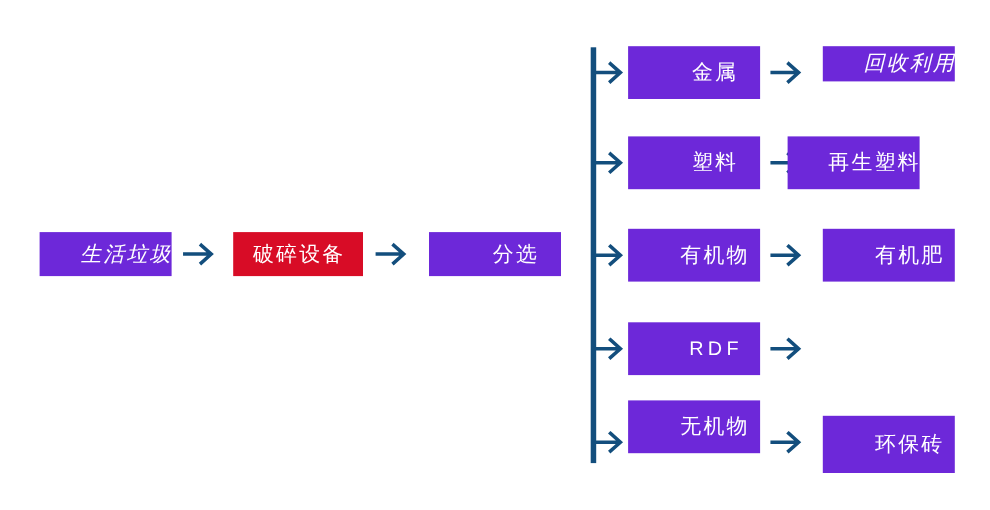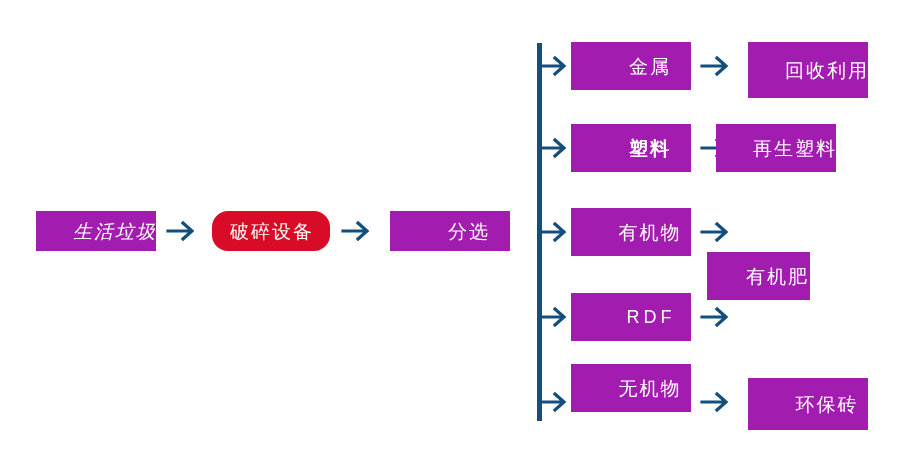--- a/index.html
+++ b/index.html
@@ -30,21 +30,21 @@
     justify-content: center;
     box-sizing: border-box;
     color: #ffffff;
     font-size: 19px;
     letter-spacing: 2px;
     text-indent: 2px;
     line-height: 1;
     white-space: nowrap;
     font-family: "Liberation Sans", "DejaVu Sans", sans-serif;
   }
-  .node.blue { background: #a21caf; padding-left: 36px; }
+  .node.blue { background: #6d28d9; padding-left: 36px; }
   .node.red  { background: #d80c26; }
 
   .node.latin {
     letter-spacing: 4px;
     text-indent: 4px;
     font-size: 18px;
     text-align: right;
   }
 
   .arrow {
@@ -70,56 +70,56 @@
 <body>
 
 <div id="canvas">
 
   <div class="node blue" style="left:36px; top:211px; width:120px; height:40px;font-style:italic;">生活垃圾</div>
 
   <svg class="arrow" style="left:166px; top:216px;" viewBox="0 0 34 30">
     <path d="M2 15 H24 M17 7 L26 15 L17 23" fill="none" stroke="#134e7d" stroke-width="3.2" stroke-linecap="square" stroke-linejoin="miter"></path>
   </svg>
 
-  <div class="node red" style="left:212px; top:211px; width:118px; height:40px;border-radius:16px;">破碎设备</div>
+  <div class="node red" style="left:212px; top:211px; width:118px; height:40px;">破碎设备</div>
 
   <svg class="arrow" style="left:341px; top:216px;" viewBox="0 0 34 30">
     <path d="M2 15 H24 M17 7 L26 15 L17 23" fill="none" stroke="#134e7d" stroke-width="3.2" stroke-linecap="square" stroke-linejoin="miter"></path>
   </svg>
 
   <div class="node blue" style="left:390px; top:211px; width:120px; height:40px;">分选</div>
 
   <div class="trunk" style="left:537px; top:43px; width:5px; height:378px;"></div>
 
   <svg class="branch-arrow" style="left:540px; top:53px;" viewBox="0 0 32 26">
     <path d="M0 13 H22 M15 5 L24 13 L15 21" fill="none" stroke="#134e7d" stroke-width="3.2" stroke-linecap="square" stroke-linejoin="miter"></path>
   </svg>
   <div class="node blue" style="left:571px; top:42px; width:120px; height:48px;">金属</div>
   <svg class="arrow" style="left:700px; top:51px;" viewBox="0 0 34 30">
     <path d="M2 15 H24 M17 7 L26 15 L17 23" fill="none" stroke="#134e7d" stroke-width="3.2" stroke-linecap="square" stroke-linejoin="miter"></path>
   </svg>
-  <div class="node blue" style="left:748px; top:42px; width:120px; height:56px;">回收利用</div>
+  <div class="node blue" style="left:748px; top:42px; width:120px; height:32px;font-style:italic;">回收利用</div>
 
   <svg class="branch-arrow" style="left:540px; top:135px;" viewBox="0 0 32 26">
     <path d="M0 13 H22 M15 5 L24 13 L15 21" fill="none" stroke="#134e7d" stroke-width="3.2" stroke-linecap="square" stroke-linejoin="miter"></path>
   </svg>
-  <div class="node blue" style="left:571px; top:124px; width:120px; height:48px;font-weight:bold;">塑料</div>
+  <div class="node blue" style="left:571px; top:124px; width:120px; height:48px;">塑料</div>
   <svg class="arrow" style="left:700px; top:133px;" viewBox="0 0 34 30">
     <path d="M2 15 H24 M17 7 L26 15 L17 23" fill="none" stroke="#134e7d" stroke-width="3.2" stroke-linecap="square" stroke-linejoin="miter"></path>
   </svg>
   <div class="node blue" style="left:716px; top:124px; width:120px; height:48px;">再生塑料</div>
 
   <svg class="branch-arrow" style="left:540px; top:219px;" viewBox="0 0 32 26">
     <path d="M0 13 H22 M15 5 L24 13 L15 21" fill="none" stroke="#134e7d" stroke-width="3.2" stroke-linecap="square" stroke-linejoin="miter"></path>
   </svg>
   <div class="node blue" style="left:571px; top:208px; width:120px; height:48px;">有机物</div>
   <svg class="arrow" style="left:700px; top:217px;" viewBox="0 0 34 30">
     <path d="M2 15 H24 M17 7 L26 15 L17 23" fill="none" stroke="#134e7d" stroke-width="3.2" stroke-linecap="square" stroke-linejoin="miter"></path>
   </svg>
-  <div class="node blue" style="left:707px; top:208px; width:103px; height:48px;margin-top:44px;">有机肥</div>
+  <div class="node blue" style="left:748px; top:208px; width:120px; height:48px;">有机肥</div>
 
   <svg class="branch-arrow" style="left:540px; top:304px;" viewBox="0 0 32 26">
     <path d="M0 13 H22 M15 5 L24 13 L15 21" fill="none" stroke="#134e7d" stroke-width="3.2" stroke-linecap="square" stroke-linejoin="miter"></path>
   </svg>
   <div class="node blue latin" style="left:571px; top:293px; width:120px; height:48px;">RDF</div>
   <svg class="arrow" style="left:700px; top:302px;" viewBox="0 0 34 30">
     <path d="M2 15 H24 M17 7 L26 15 L17 23" fill="none" stroke="#134e7d" stroke-width="3.2" stroke-linecap="square" stroke-linejoin="miter"></path>
   </svg>
 
   <svg class="branch-arrow" style="left:540px; top:389px;" viewBox="0 0 32 26">

